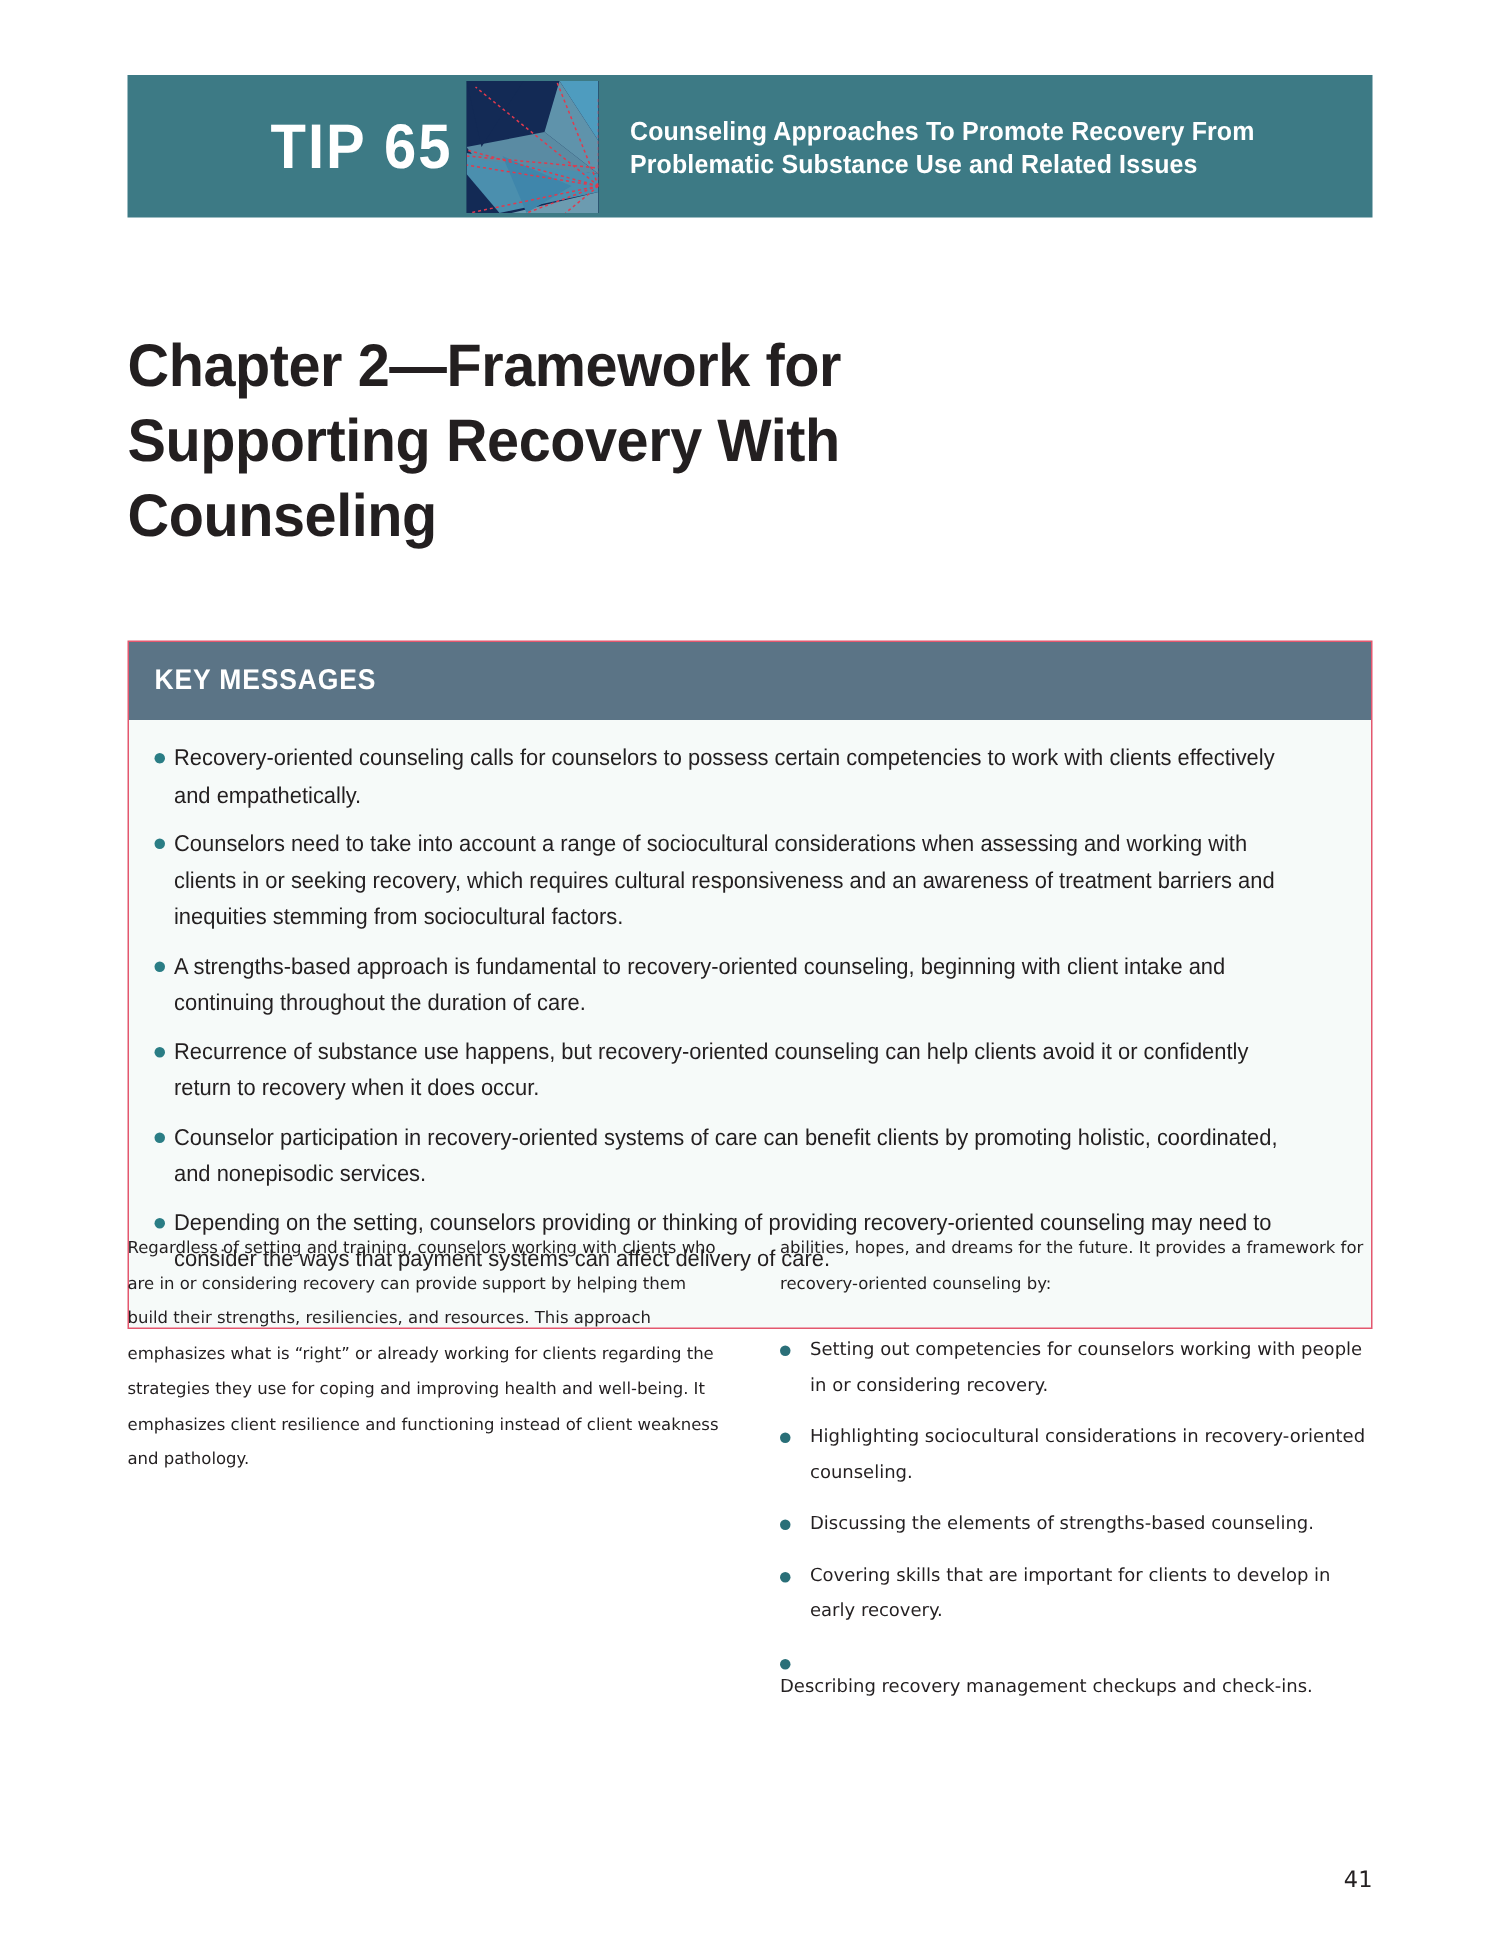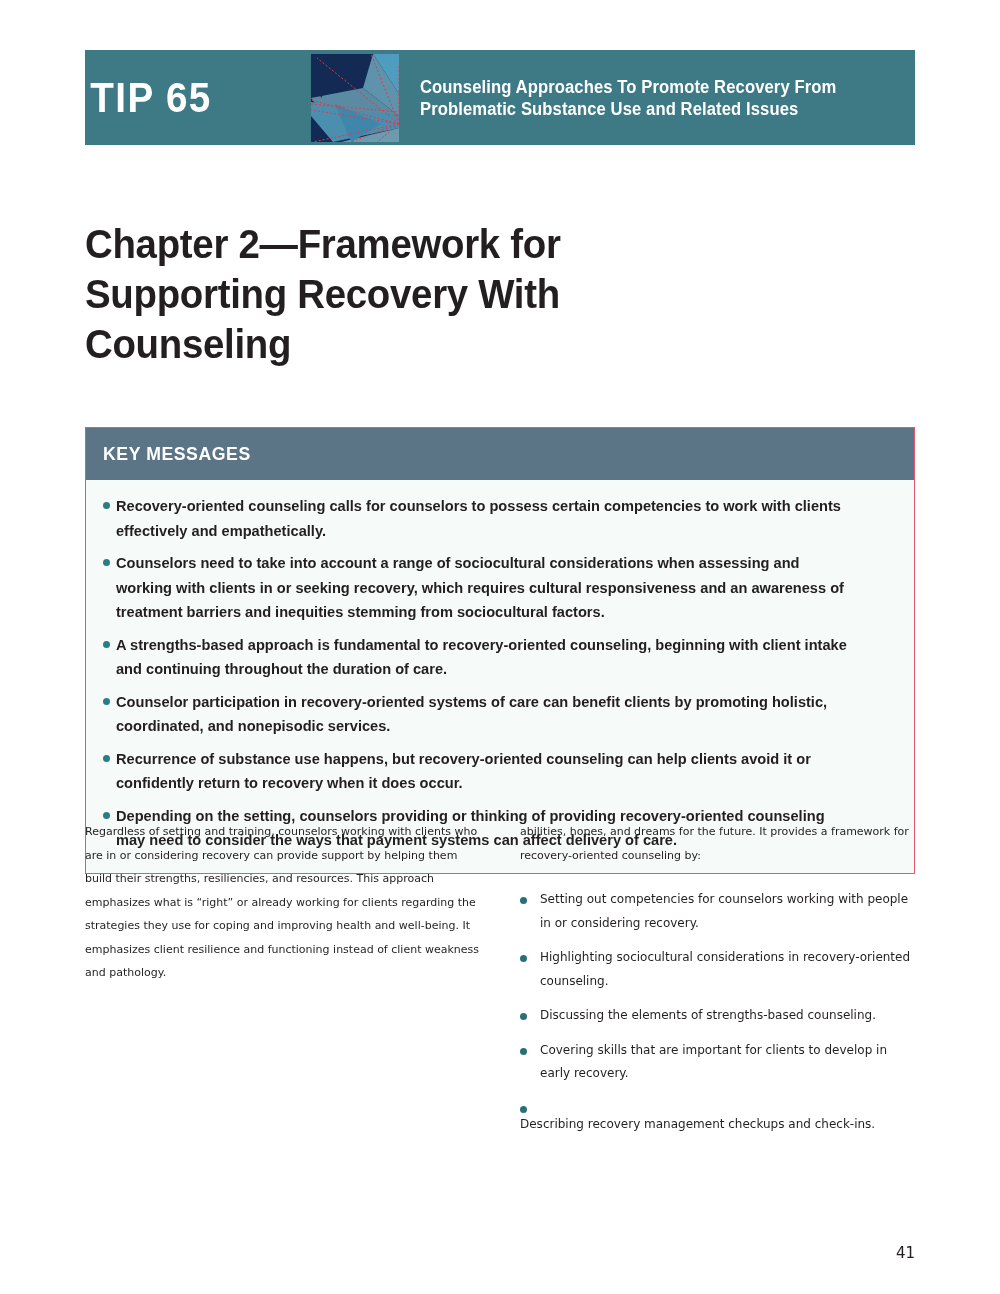--- a/index.html
+++ b/index.html
@@ -30,21 +30,21 @@
     width: 830px;
     height: 95px;
     background: #3d7a85;
     display: flex;
     align-items: stretch;
   }
   .banner-tip {
     width: 222px;
     display: flex;
     align-items: center;
-    justify-content: flex-start;
+    justify-content: flex-end;
     flex: none;
   }
   .banner-tip-label {
     color: #ffffff;
     font-family: "Liberation Sans", sans-serif;
     font-weight: bold;
     font-size: 42px;
     letter-spacing: 1.5px;
     transform: scaleX(0.92);
   }
@@ -118,22 +118,21 @@
   .keybox-header-label {
     color: #ffffff;
     font-family: "Liberation Sans", sans-serif;
     font-weight: bold;
     font-size: 19px;
     letter-spacing: 0.6px;
     transform: scaleX(0.93);
     transform-origin: left center;
   }
   .keybox-body {
-    padding: 14px 22px 18px 17px;
-    font-weight: bold;
+    padding: 14px 22px 30px 17px;
   }
   .key-item {
     display: flex;
     align-items: flex-start;
     margin-bottom: 8px;
   }
   .key-item:last-child { margin-bottom: 2px; }
   .key-bullet {
     flex: none;
     width: 7px;
@@ -266,25 +265,25 @@
       <div class="key-item">
         <span class="key-bullet"></span>
         <span class="key-text">Counselors need to take into account a range of sociocultural considerations when assessing and working with clients in or seeking recovery, which requires cultural responsiveness and an awareness of treatment barriers and inequities stemming from sociocultural factors.</span>
       </div>
       <div class="key-item">
         <span class="key-bullet"></span>
         <span class="key-text">A strengths-based approach is fundamental to recovery-oriented counseling, beginning with client intake and continuing throughout the duration of care.</span>
       </div>
       <div class="key-item">
         <span class="key-bullet"></span>
+        <span class="key-text">Recurrence of substance use happens, but recovery-oriented counseling can help clients avoid it or confidently return to recovery when it does occur.</span>
+      </div>
+      <div class="key-item">
+        <span class="key-bullet"></span>
         <span class="key-text">Counselor participation in recovery-oriented systems of care can benefit clients by promoting holistic, coordinated, and nonepisodic services.</span>
-      </div>
-      <div class="key-item">
-        <span class="key-bullet"></span>
-        <span class="key-text">Recurrence of substance use happens, but recovery-oriented counseling can help clients avoid it or confidently return to recovery when it does occur.</span>
       </div>
       <div class="key-item">
         <span class="key-bullet"></span>
         <span class="key-text">Depending on the setting, counselors providing or thinking of providing recovery-oriented counseling may need to consider the ways that payment systems can affect delivery of care.</span>
       </div>
     </div>
   </div>
 
   <div class="body-cols">
     <div class="col">

